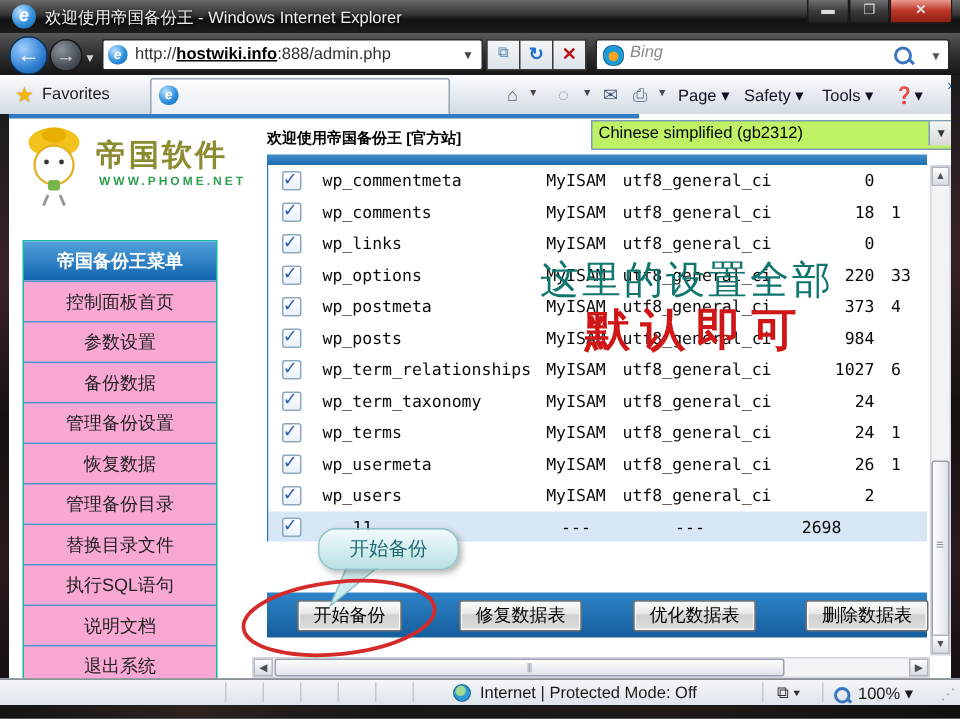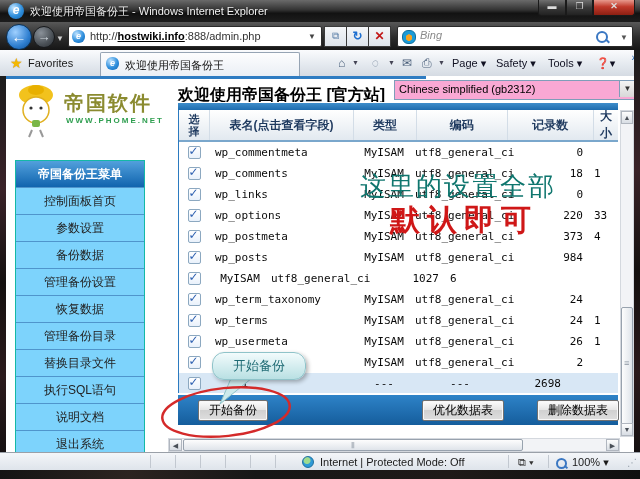--- a/index.html
+++ b/index.html
@@ -68,24 +68,24 @@
   .chev{position:absolute;right:3px;top:2px;color:#2a6db5;font-size:10px;}
   
   .page{position:absolute;left:6px;top:76px;width:628px;height:376px;background:#fff;overflow:hidden;}
   .topline{position:absolute;left:0;top:0;width:420px;height:3px;background:#2e7cc2;}
   .logo{position:absolute;left:6px;top:6px;width:160px;height:58px;}
   .logoname{position:absolute;left:52px;top:8px;font-size:20px;font-weight:bold;color:#8b8b30;letter-spacing:2px;white-space:nowrap;}
   .logosite{position:absolute;left:54px;top:34px;font-size:8px;font-weight:bold;color:#2e9e4f;letter-spacing:2px;}
   .menu{position:absolute;left:9px;top:84px;width:128px;border:1px solid #14b8a6;}
   .menuheader{height:26px;background:linear-gradient(#52a0dc,#1064ae);color:#fff;font-size:12px;font-weight:bold;
     text-align:center;line-height:26px;}
-  .menuitem{height:26px;background:#7dd3fc;border-top:1px solid #4f95cc;color:#222;font-size:12px;
+  .menuitem{height:26px;background:#f9a8d4;border-top:1px solid #4f95cc;color:#222;font-size:12px;
     text-align:center;line-height:26px;cursor:pointer;}
-  .cheader{position:absolute;left:172px;top:9px;font-size:16px;font-weight:bold;color:#000;white-space:nowrap;}
-  .langsel{position:absolute;left:388px;top:4px;width:240px;height:18px;background:#f9a8d4;border:1px solid #7f9db9;}
+  .cheader{position:absolute;left:172px;top:9px;font-size:10px;font-weight:bold;color:#000;white-space:nowrap;}
+  .langsel{position:absolute;left:388px;top:4px;width:240px;height:18px;background:#bef264;border:1px solid #7f9db9;}
   .langsel .seltxt{position:absolute;left:4px;top:2px;font-size:11px;color:#000;}
   .langsel .selbtn{position:absolute;right:0;top:0;width:15px;height:16px;background:linear-gradient(#f4f4f4,#d8d8d8);
     border-left:1px solid #7f9db9;font-size:8px;text-align:center;line-height:16px;color:#333;}
   
   .frame{position:absolute;left:162px;top:26px;width:466px;height:350px;background:#fff;}
   .tbar{position:absolute;left:10px;top:1px;width:440px;height:7px;background:linear-gradient(#3f8ecb,#1e6cae);}
   .tablebox{position:absolute;left:10px;top:8px;width:440px;border-left:1px solid #2b7ac0;box-sizing:border-box;}
   .thead{display:flex;height:30px;background:linear-gradient(#ffffff,#e2e9f0);border-bottom:2px solid #7aa7cc;
     font-size:12px;font-weight:bold;color:#1f3a5f;}
   .thead>div{border-right:1px solid #d3dde7;display:flex;align-items:center;justify-content:center;text-align:center;}
@@ -188,21 +188,20 @@
       <div class="mag"></div>
       <div class="searchdrop">▼</div>
     </div>
   </div>
 
   <div class="favbar">
     <div class="star">★</div>
     <div class="favlabel">Favorites</div>
     <div class="tab">
       <div class="pgicon2">e</div>
-      <div class="tabtitle">欢迎使用帝国备份王</div>
     </div>
     <div class="cmdicons">
       <div class="ci" style="left:-302px">⌂</div>
       <div class="ddm" style="left:-288px">▼</div>
       <div class="ci" style="left:-268px">◌</div>
       <div class="ddm" style="left:-252px">▼</div>
       <div class="ci" style="left:-238px">✉</div>
       <div class="ci" style="left:-218px">⎙</div>
       <div class="ddm" style="left:-202px">▼</div>
       <div class="cmdtxt" style="left:-188px"><span>Page</span> ▾</div>
@@ -249,30 +248,20 @@
 
     <div class="cheader">欢迎使用帝国备份王 [官方站]</div>
     <div class="langsel">
       <div class="seltxt">Chinese simplified (gb2312)</div>
       <div class="selbtn">▼</div>
     </div>
 
     <div class="frame">
       <div class="tbar"></div>
       <div class="tablebox">
-        <div class="thead">
-          <div class="h-sel">
-              <span>选择</span>
-            </div>
-          <div class="h-name">表名(点击查看字段)</div>
-          <div class="h-type">类型</div>
-          <div class="h-enc">编码</div>
-          <div class="h-rec">记录数</div>
-          <div class="h-size">大小</div>
-        </div>
         <div id="rows">
   <div class="trow">
     <span class="c-sel"><span class="cb"></span></span>
     <span class="c-name">wp_commentmeta</span>
     <span class="c-type">MyISAM</span>
     <span class="c-enc">utf8_general_ci</span>
     <span class="c-rec">0</span>
     <span class="c-size"></span>
   </div>
 
@@ -316,20 +305,21 @@
     <span class="c-sel"><span class="cb"></span></span>
     <span class="c-name">wp_posts</span>
     <span class="c-type">MyISAM</span>
     <span class="c-enc">utf8_general_ci</span>
     <span class="c-rec">984</span>
     <span class="c-size"></span>
   </div>
 
   <div class="trow">
     <span class="c-sel"><span class="cb"></span></span>
+    <span class="c-name">wp_term_relationships</span>
     <span class="c-type">MyISAM</span>
     <span class="c-enc">utf8_general_ci</span>
     <span class="c-rec">1027</span>
     <span class="c-size">6</span>
   </div>
 
   <div class="trow">
     <span class="c-sel"><span class="cb"></span></span>
     <span class="c-name">wp_term_taxonomy</span>
     <span class="c-type">MyISAM</span>
@@ -369,20 +359,21 @@
           <span class="c-sel"><span class="cb"></span></span>
           <span class="c-name">11</span>
           <span class="c-type">---</span>
           <span class="c-enc">---</span>
           <span class="c-rec">2698</span>
           <span class="c-size"></span>
         </div>
       </div>
       <div class="btnbar">
         <div class="wbtn" style="left:20px">开始备份</div>
+        <div class="wbtn" style="left:128px">修复数据表</div>
         <div class="wbtn" style="left:244px">优化数据表</div>
         <div class="wbtn" style="left:359px">删除数据表</div>
       </div>
       <div class="vscroll">
         <div class="varr" style="top:0">▲</div>
         <div class="vthumb"></div>
         <div class="varr" style="bottom:0">▼</div>
       </div>
       <div class="hscroll">
         <div class="harr" style="left:0">◀</div>

